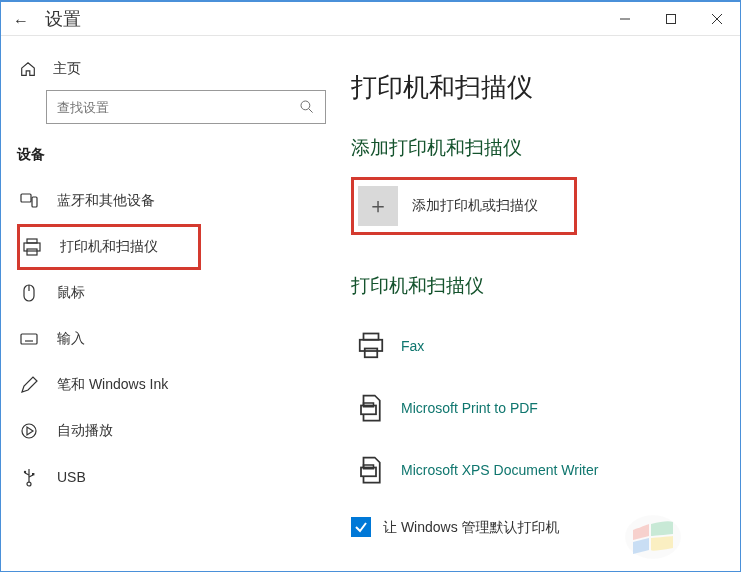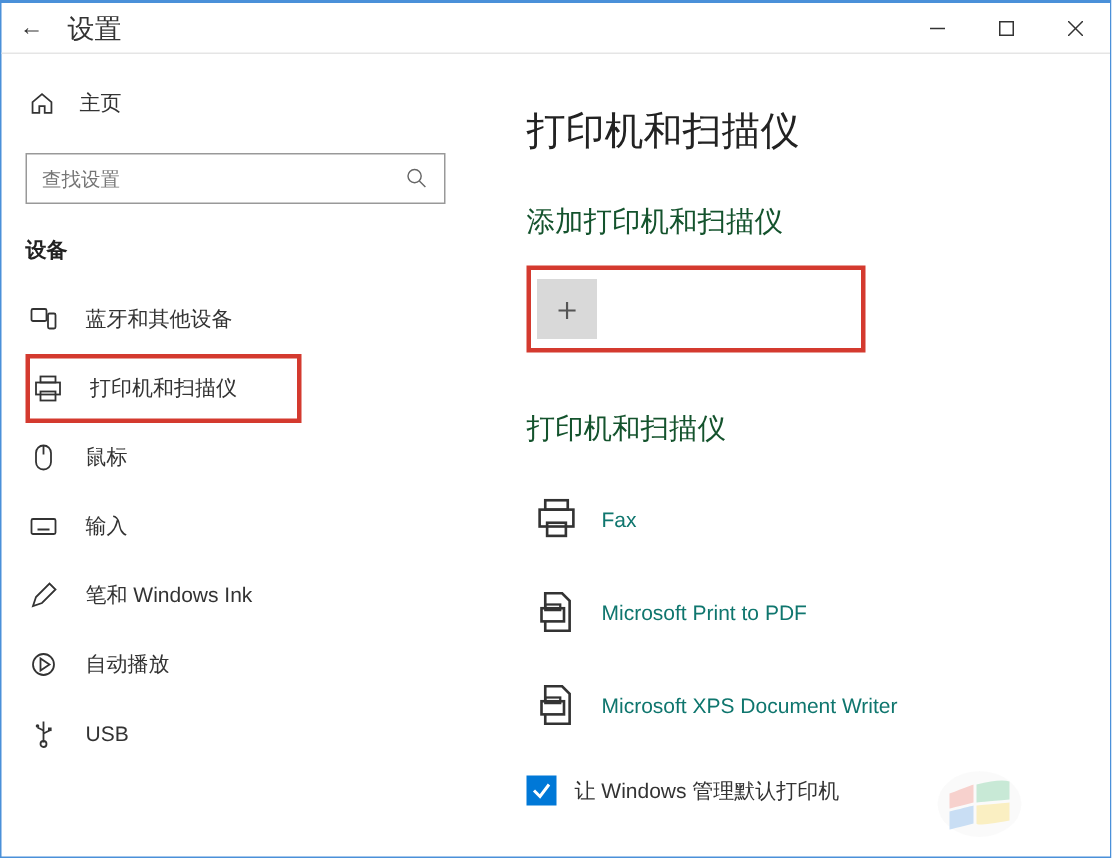--- a/index.html
+++ b/index.html
@@ -5,23 +5,23 @@
 * { box-sizing: border-box; margin: 0; padding: 0; font-family: "Microsoft YaHei", "Segoe UI", sans-serif; }
 body { width: 741px; height: 572px; background: #fff; overflow: hidden; position: relative; }
 .window { width: 741px; height: 572px; border: 1px solid #4a90d9; border-top: 2px solid #4a90d9; display: flex; flex-direction: column; }
 .titlebar { height: 34px; display: flex; align-items: center; border-bottom: 1px solid #e5e5e5; }
 .titlebar .back { width: 40px; text-align: center; font-size: 16px; color: #333; cursor: pointer; }
 .titlebar .title { font-size: 18px; color: #333; margin-left: 4px; }
 .titlebar .spacer { flex: 1; }
 .winbtn { width: 46px; height: 34px; display: flex; align-items: center; justify-content: center; font-size: 12px; color: #333; cursor: pointer; }
 .content { flex: 1; display: flex; overflow: hidden; }
 .sidebar { width: 320px; padding: 18px 16px 0 16px; position: relative; }
-.home-row { display: flex; align-items: flex-end; font-size: 14px; color: #333; margin-bottom: 18px; padding: 6px 2px; }
+.home-row { display: flex; align-items: flex-end; font-size: 14px; color: #333; margin-bottom: 6px; padding: 6px 2px; }
 .home-row svg { margin-right: 16px; }
-.searchbox { width: 280px; height: 34px; border: 1px solid #999; display: flex; align-items: center; padding: 0 10px; margin-bottom: 22px; }
+.searchbox { width: 280px; height: 34px; border: 1px solid #999; display: flex; align-items: center; padding: 0 10px; margin-bottom: 22px; margin-left: 29px; }
 .searchbox input { flex: 1; border: none; outline: none; font-size: 13px; color: #666; background: transparent; }
 .section-label { font-size: 14px; font-weight: 700; color: #222; margin-bottom: 14px; }
 .nav-item { display: flex; align-items: center; height: 46px; padding-left: 2px; font-size: 14px; color: #333; cursor: pointer; }
 .nav-item svg, .nav-item .icon-slot { width: 20px; margin-right: 18px; flex-shrink: 0; }
 .nav-item.highlighted { border: 3px solid #d43a2f; width: 184px; }
 .main { flex: 1; padding: 34px 24px 0 30px; overflow: hidden; }
 .h1 { font-size: 26px; color: #222; font-weight: 400; margin-bottom: 30px; }
 .h2 { font-size: 19px; color: #14532d; font-weight: 400; margin-bottom: 16px; }
 .add-box { border: 3px solid #d43a2f; width: 226px; height: 58px; display: flex; align-items: center; margin-bottom: 38px; }
 .add-plus { width: 40px; height: 40px; background: #d9d9d9; display: flex; align-items: center; justify-content: center; margin-left: 4px; margin-right: 14px; font-size: 22px; color: #555; }
@@ -142,20 +142,21 @@
         <span>USB</span>
       </div>
     </div>
 
     <div class="main">
       <div class="h1">打印机和扫描仪</div>
 
       <div class="h2">添加打印机和扫描仪</div>
       <div class="add-box">
         <div class="add-plus">＋</div>
+        <div class="add-label">添加打印机或扫描仪</div>
       </div>
 
       <div class="h2">打印机和扫描仪</div>
 
       <div class="printer-row">
         <div class="pi">
           <svg width="30" height="30" viewBox="0 0 24 24">
               <rect x="6" y="2" width="12" height="5" fill="none" stroke="#333" stroke-width="1.4"></rect>
               <rect x="3" y="7" width="18" height="9" fill="none" stroke="#333" stroke-width="1.4"></rect>
               <rect x="7" y="14" width="10" height="7" fill="none" stroke="#333" stroke-width="1.4"></rect>

